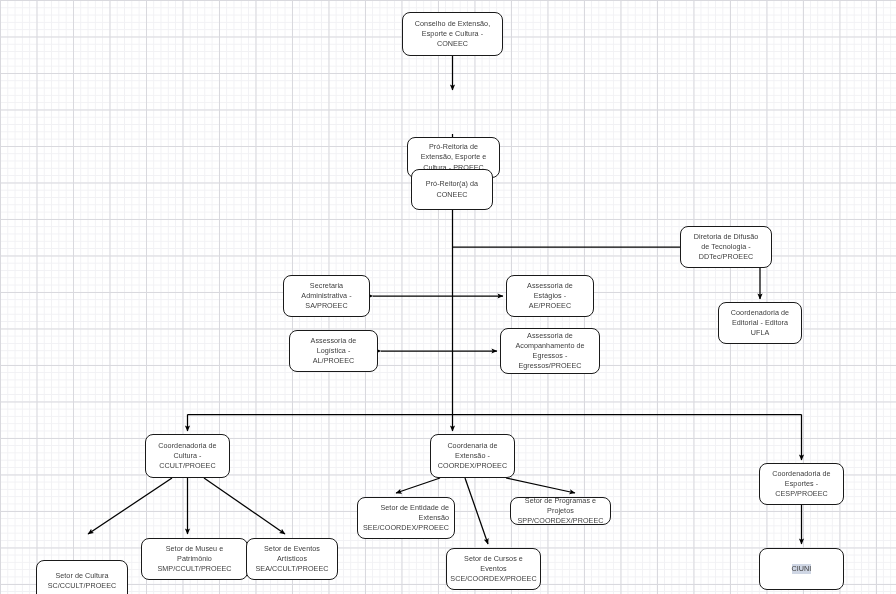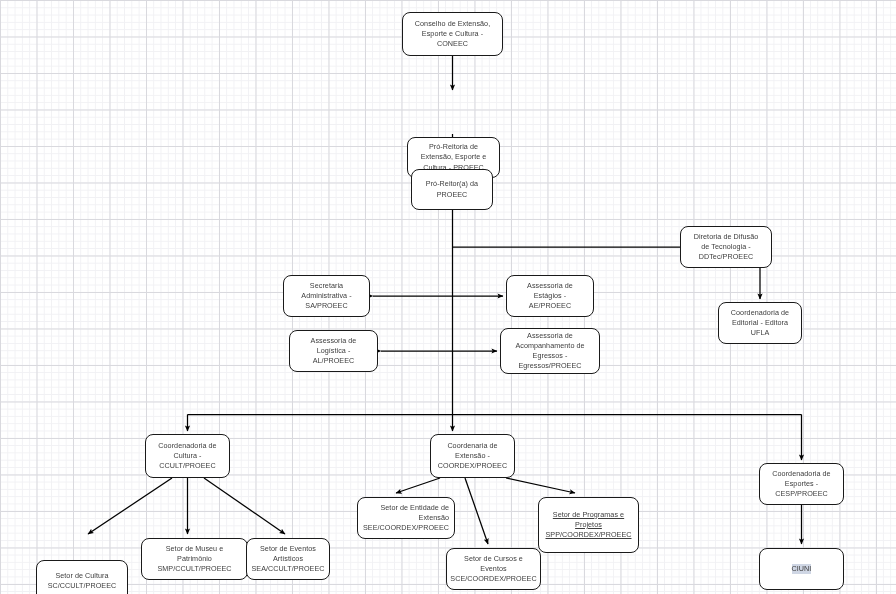--- a/index.html
+++ b/index.html
@@ -105,21 +105,21 @@
   </svg>
 
   <div id="nodes">
       <div class="node" style="left: 402px; top: 12px; width: 101px; height: 44px;"><span>Conselho de Extensão,
 Esporte e Cultura -
 CONEEC</span></div>
       <div class="node" style="left: 407px; top: 93px; width: 93px; height: 41px; margin-top: 44px;"><span>Pró-Reitoria de
 Extensão, Esporte e
 Cultura - PROEEC</span></div>
       <div class="node" style="left: 411px; top: 169px; width: 82px; height: 41px;"><span>Pró-Reitor(a) da
-PROEEC</span></div>
+CONEEC</span></div>
       <div class="node" style="left: 680px; top: 226px; width: 92px; height: 42px;"><span>Diretoria de Difusão
 de Tecnologia -
 DDTec/PROEEC</span></div>
       <div class="node" style="left: 718px; top: 302px; width: 84px; height: 42px;"><span>Coordenadoria de
 Editorial - Editora
 UFLA</span></div>
       <div class="node" style="left: 283px; top: 275px; width: 87px; height: 42px;"><span>Secretaria
 Administrativa -
 SA/PROEEC</span></div>
       <div class="node" style="left: 506px; top: 275px; width: 88px; height: 42px;"><span>Assessoria de
@@ -139,28 +139,28 @@
 Extensão -
 COORDEX/PROEEC</span></div>
       <div class="node" style="left: 759px; top: 463px; width: 85px; height: 42px;"><span>Coordenadoria de
 Esportes -
 CESP/PROEEC</span></div>
       <div class="node" style="left: 36px; top: 560px; width: 92px; height: 42px;"><span>Setor de Cultura
 SC/CCULT/PROEEC</span></div>
       <div class="node" style="left: 141px; top: 538px; width: 107px; height: 42px;"><span>Setor de Museu e
 Patrimônio
 SMP/CCULT/PROEEC</span></div>
-      <div class="node" style="left: 246px; top: 538px; width: 84px; height: 42px; align-items: center;"><span>Setor de Eventos
+      <div class="node" style="left: 246px; top: 538px; width: 92px; height: 42px; align-items: center;"><span>Setor de Eventos
 Artísticos
 SEA/CCULT/PROEEC</span></div>
       <div class="node" style="left: 357px; top: 497px; width: 98px; height: 42px; text-align: right;"><span>Setor de Entidade de
 Extensão
 SEE/COORDEX/PROEEC</span></div>
       <div class="node" style="left: 446px; top: 548px; width: 95px; height: 42px;"><span>Setor de Cursos e
 Eventos
 SCE/COORDEX/PROEEC</span></div>
-      <div class="node" style="left: 538px; top: 497px; width: 101px; height: 56px; text-decoration: underline;"><span>Setor de Programas e
+      <div class="node" style="left: 510px; top: 497px; width: 101px; height: 28px;"><span>Setor de Programas e
 Projetos
 SPP/COORDEX/PROEEC</span></div>
       <div class="node highlighted" style="left: 759px; top: 548px; width: 85px; height: 42px;"><span class="sel">CIUNI</span></div>
     </div>
 
 </div>
 
 </body></html>

